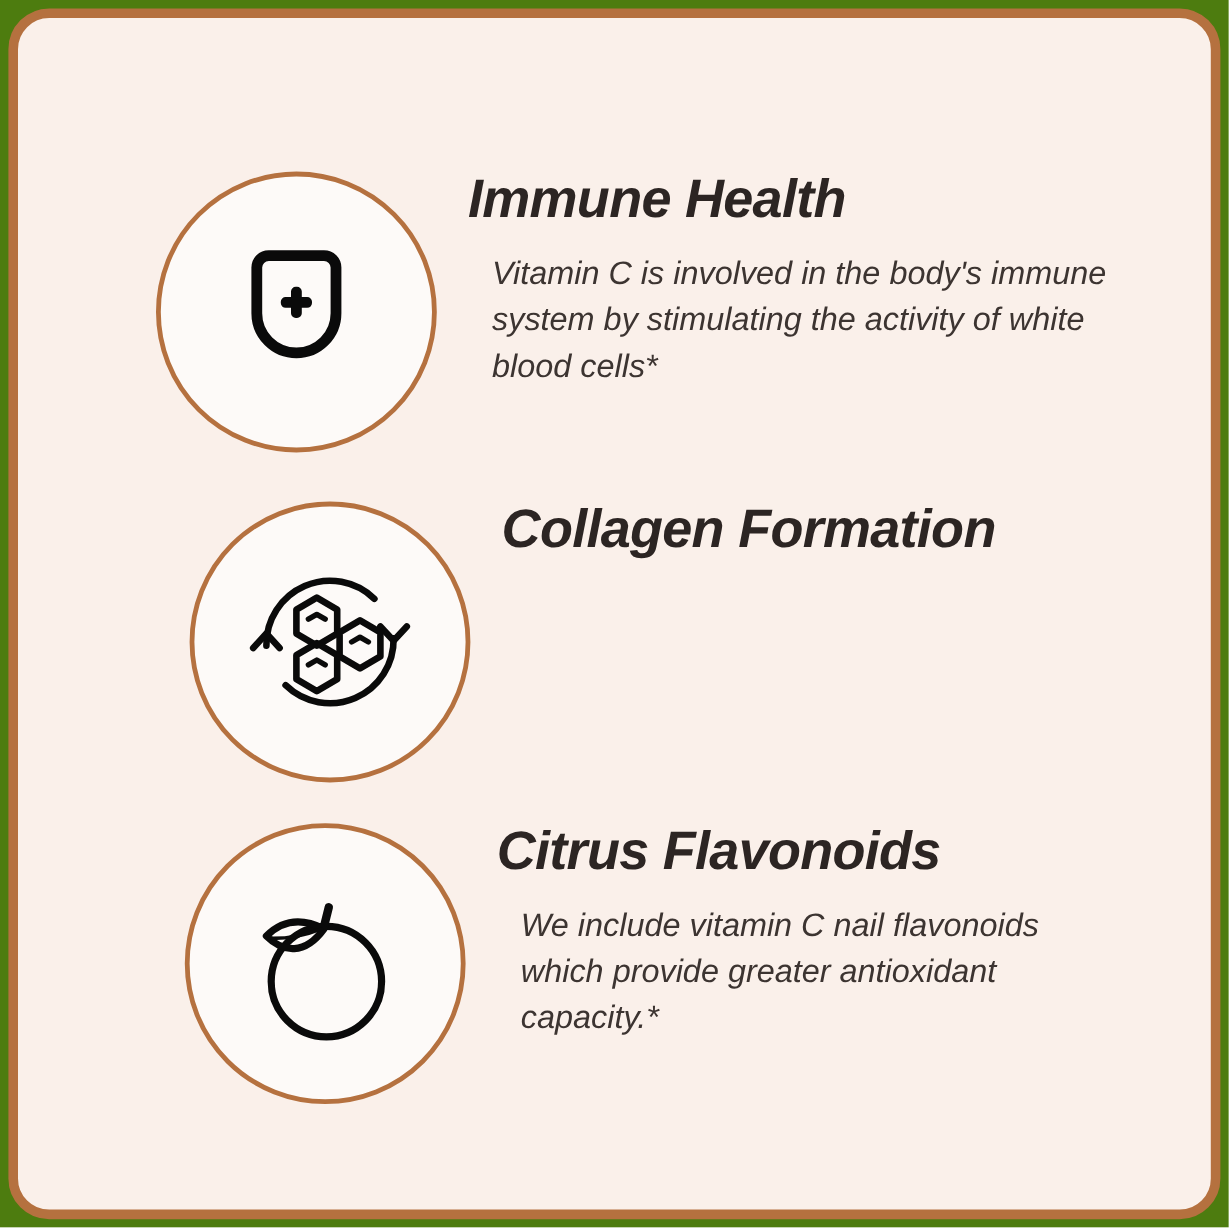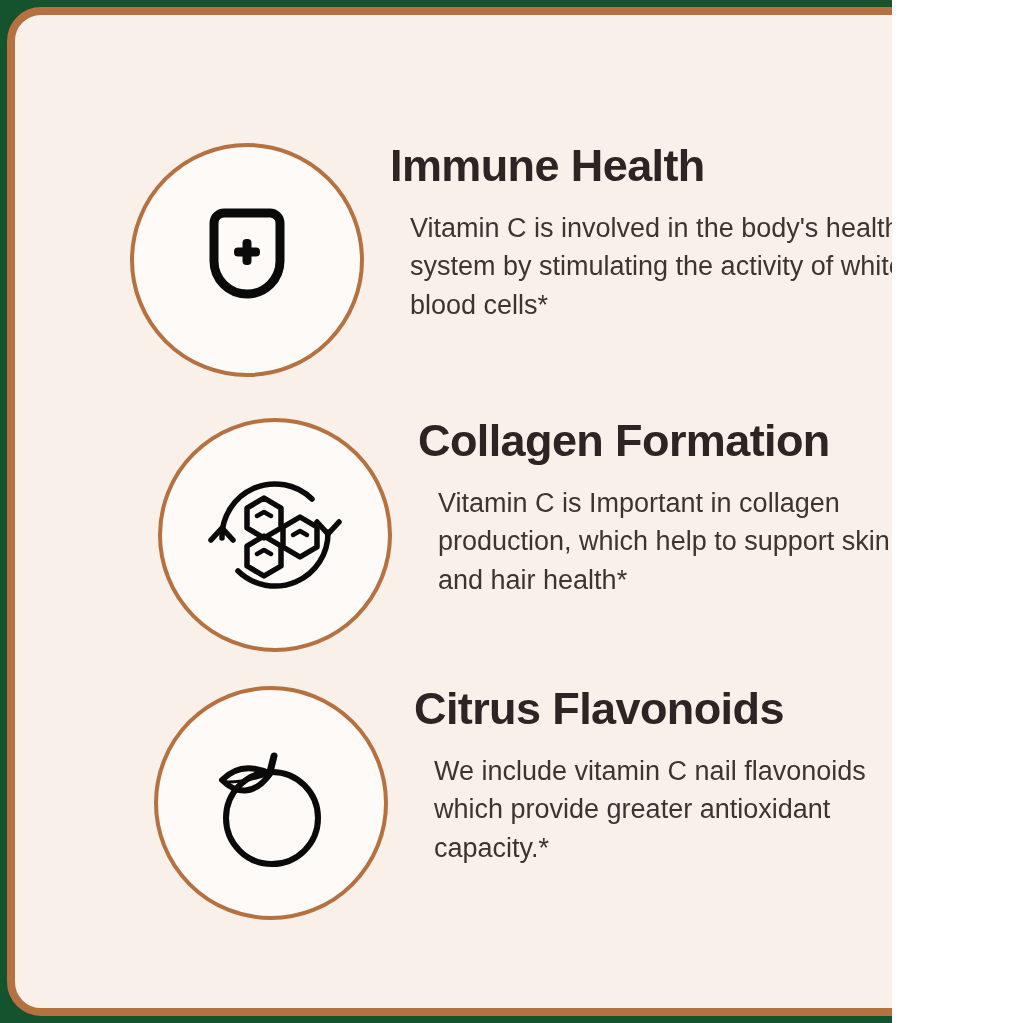--- a/index.html
+++ b/index.html
@@ -6,24 +6,25 @@
   html, body {
     margin: 0;
     padding: 0;
     background: #ffffff;
   }
   body {
     font-family: "Liberation Sans", sans-serif;
   }
   .page {
     position: relative;
-    width: 892px;
+    width: 1024px;
     height: 1023px;
-    background: #14532d;
+    background: #4d7c0f;
     overflow: hidden;
+    font-style: italic;
   }
   .card {
     position: absolute;
     left: 7px;
     top: 7px;
     width: 1010px;
     height: 1009px;
     box-sizing: border-box;
     border: 8px solid #b5713f;
     border-radius: 34px;
@@ -108,21 +109,21 @@
             <span>
               <svg width="130" height="130" viewBox="0 0 130 130" aria-hidden="true">
                 <path d="M32 28 A10 10 0 0 1 42 18 L88 18 A10 10 0 0 1 98 28 L98 66 A33 33 0 0 1 65 99 A33 33 0 0 1 32 66 Z" fill="none" stroke="#0a0a0a" stroke-width="9" stroke-linejoin="round"></path>
                 <path d="M60.5 48 A4 4 0 0 1 64.5 44 L65.5 44 A4 4 0 0 1 69.5 48 L69.5 52.5 L74 52.5 A4 4 0 0 1 78 56.5 L78 57.5 A4 4 0 0 1 74 61.5 L69.5 61.5 L69.5 66 A4 4 0 0 1 65.5 70 L64.5 70 A4 4 0 0 1 60.5 66 L60.5 61.5 L56 61.5 A4 4 0 0 1 52 57.5 L52 56.5 A4 4 0 0 1 56 52.5 L60.5 52.5 Z" fill="#0a0a0a"></path>
               </svg>
             </span>
           </div>
         </div>
         <div class="text-col">
           <h2 class="heading">Immune Health</h2>
-          <p class="body-text">Vitamin C is involved in the body's health system by stimulating the activity of white blood cells*</p>
+          <p class="body-text">Vitamin C is involved in the body's immune system by stimulating the activity of white blood cells*</p>
         </div>
       </div>
 
       <div class="row row-2">
         <div class="icon-wrap">
           <div class="icon-circle">
             <span>
               <svg width="150" height="150" viewBox="0 0 150 150" aria-hidden="true">
                 <g fill="none" stroke="#0a0a0a" stroke-width="5.5" stroke-linecap="round" stroke-linejoin="round">
 
@@ -140,21 +141,20 @@
                   <path d="M57 56 L64 52 L71 56" stroke-width="4.5"></path>
                   <path d="M57 94 L64 90 L71 94" stroke-width="4.5"></path>
                   <path d="M93 75 L100 71 L107 75" stroke-width="4.5"></path>
                 </g>
               </svg>
             </span>
           </div>
         </div>
         <div class="text-col">
           <h2 class="heading">Collagen Formation</h2>
-          <p class="body-text">Vitamin C is Important in collagen production, which help to support skin, nail, and hair health*</p>
         </div>
       </div>
 
       <div class="row row-3">
         <div class="icon-wrap">
           <div class="icon-circle">
             <span>
               <svg width="150" height="150" viewBox="0 0 150 150" aria-hidden="true">
                 <g fill="none" stroke="#0a0a0a" stroke-linecap="round" stroke-linejoin="round">
 

